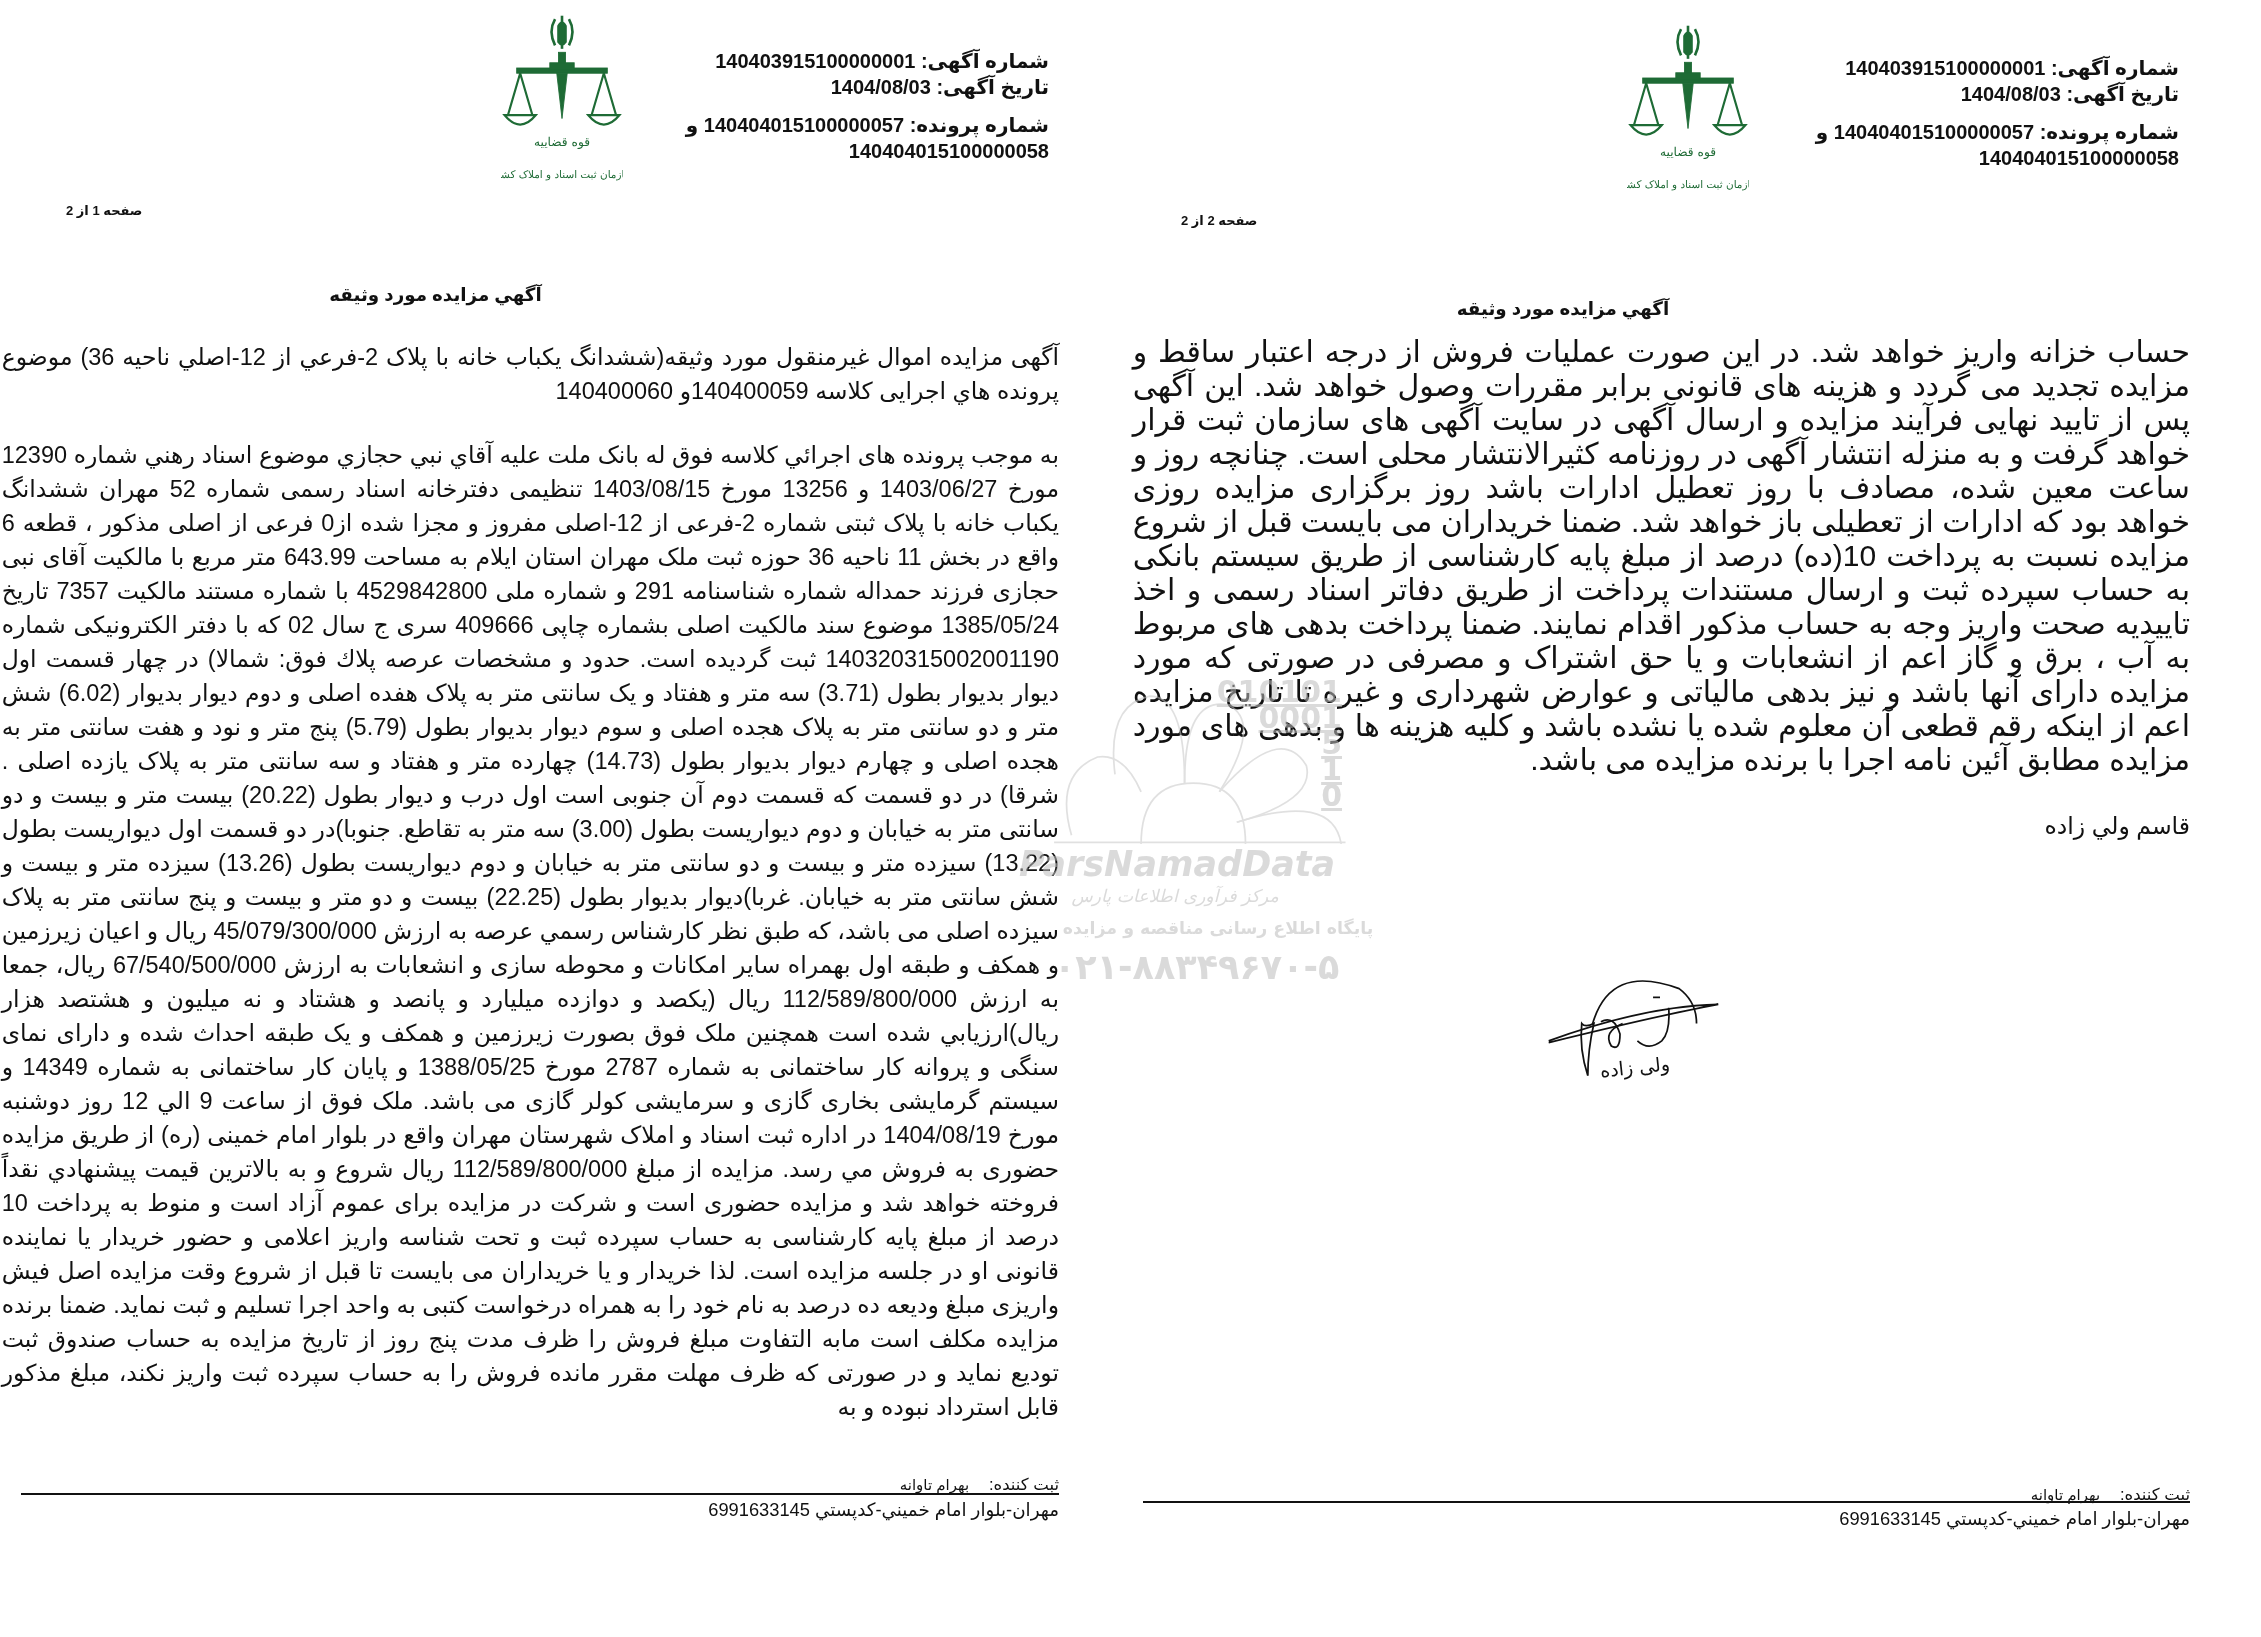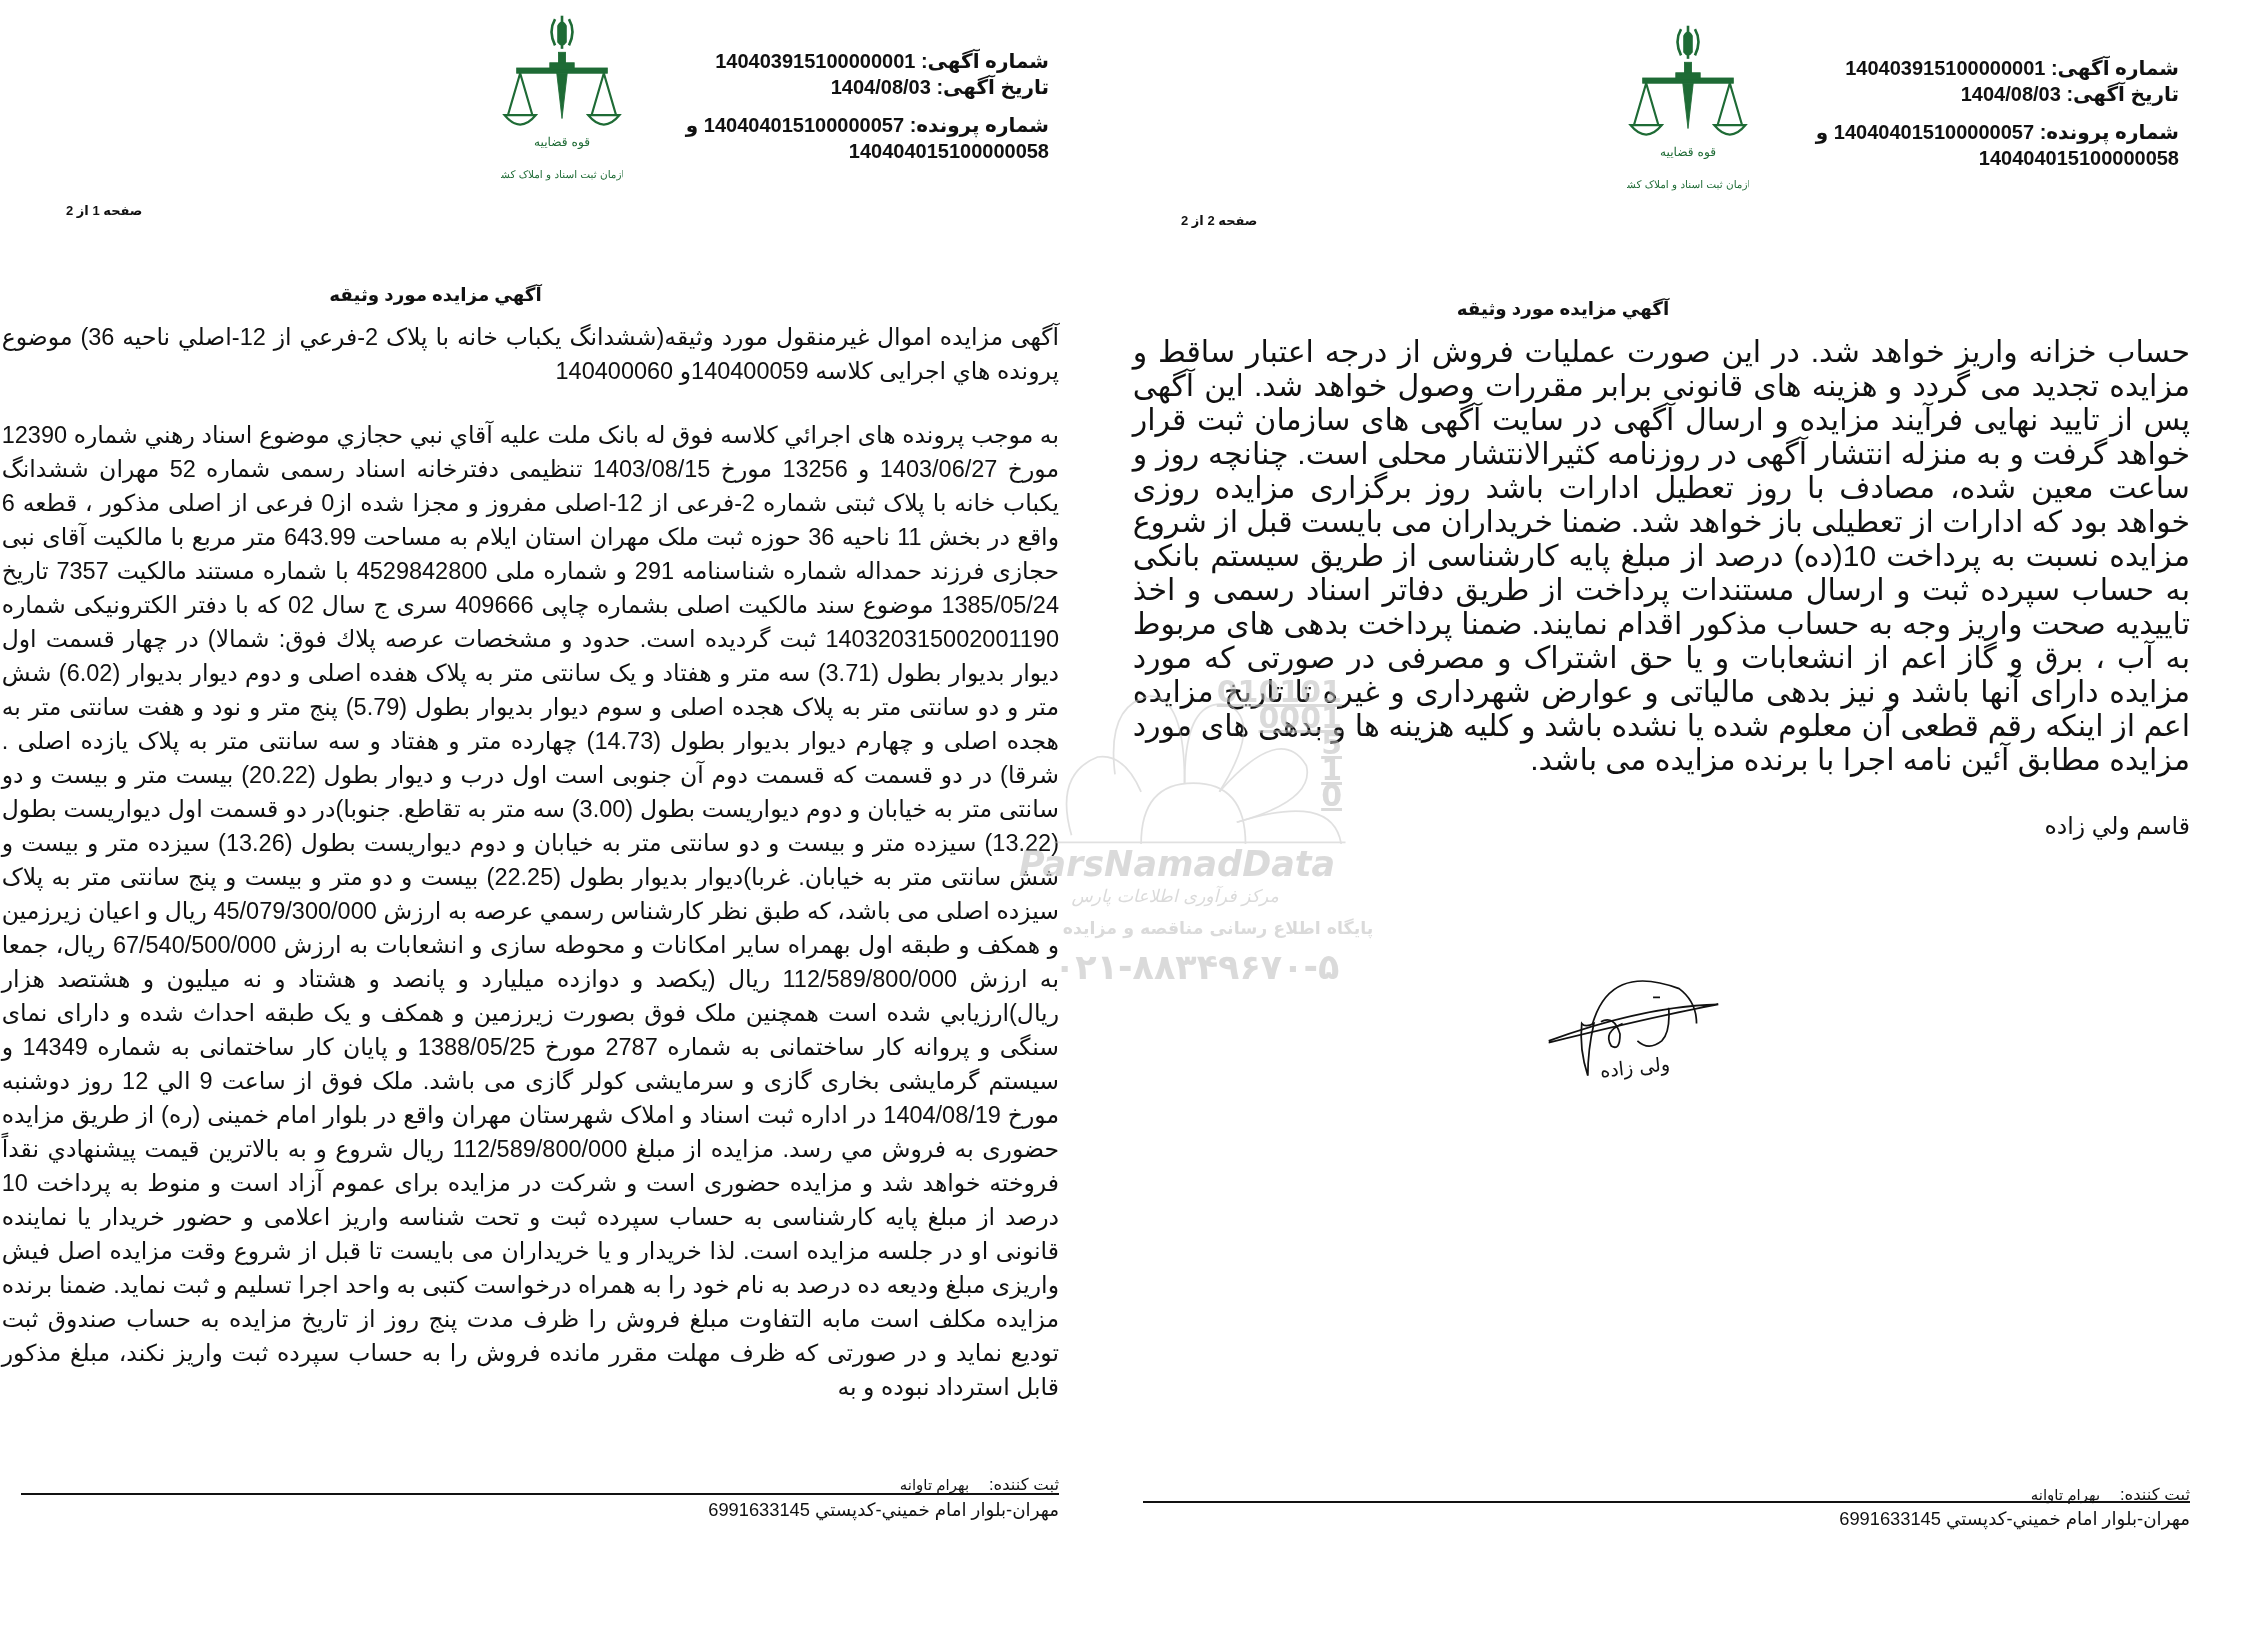--- a/index.html
+++ b/index.html
@@ -15,21 +15,21 @@
   .logo { position: absolute; top: 7px; left: 501px; width: 122px; height: 183px; }
   .page.p2 .logo { left: 496px; top: 17.4px; }
   .page.p2 .hdr { top: 55px; right: 82px; }
 
   .pgnum { position: absolute; top: 203px; left: 66px; font-size: 13px; font-weight: 700; direction: rtl; }
   .page.p2 .pgnum { top: 213px; left: 50px; }
 
   .title { position: absolute; top: 284px; left: 0; width: 871px; text-align: center; font-size: 18.3px; font-weight: 700; }
   .page.p2 .title { top: 298px; left: 0; width: 864px; }
 
-  .body { position: absolute; right: 71px; left: 1.7px; font-size: 23.5px; line-height: 34px; text-align: justify; text-align-last: right; }
+  .body { position: absolute; right: 71px; left: 1.7px; font-size: 23.5px; line-height: 34px; text-align: justify; text-align-last: right; margin-top: 20px; }
   .intro { top: 320px; }
   .main { top: 418px; }
   .page.p2 .cont { position: absolute; top: 335px; right: 71px; left: 1.7px; font-size: 30px; line-height: 34px; text-align: justify; text-align-last: right; }
 
   .pubdate { position: absolute; top: 745px; right: 71px; font-size: 23.5px; white-space: nowrap; }
   .signer { position: absolute; top: 810px; right: 71px; font-size: 23.5px; line-height: 33px; text-align: right; margin-left: 37px; }
 
   .signature { position: absolute; top: 971px; left: 409px; width: 200px; height: 131px; }
 
   .footer-reg { position: absolute; top: 1475px; right: 71px; font-size: 15px; white-space: nowrap; }

